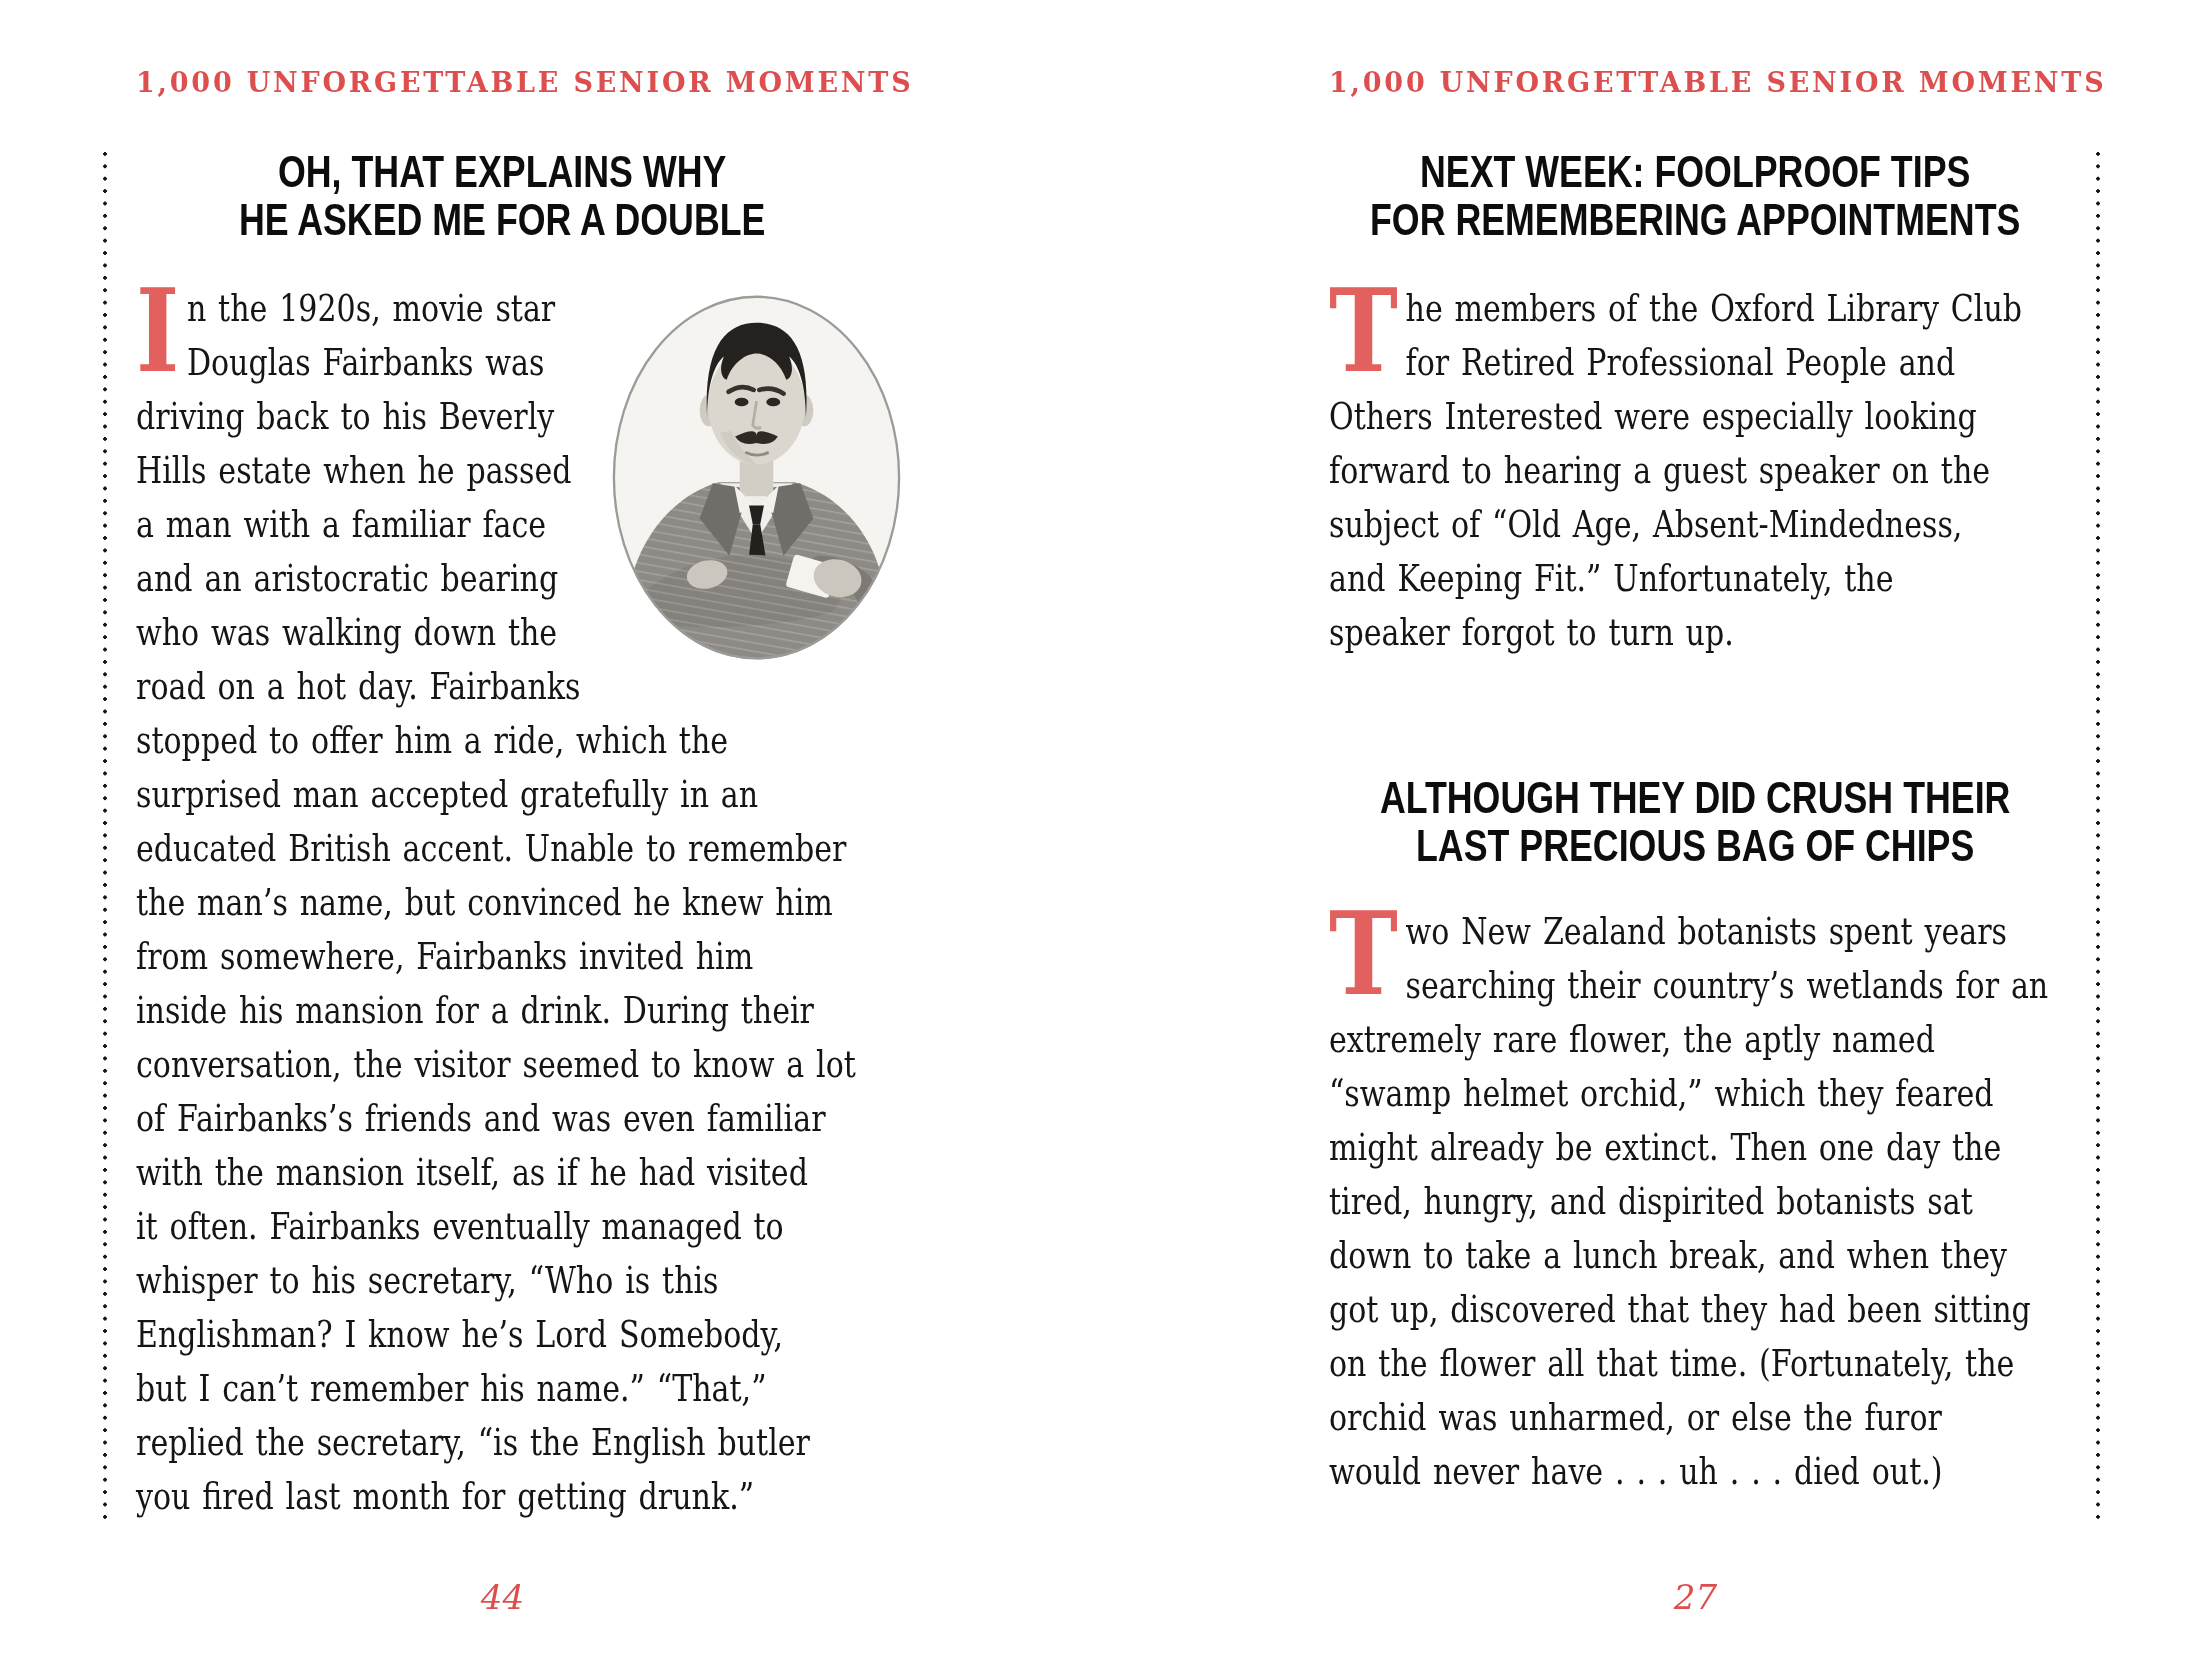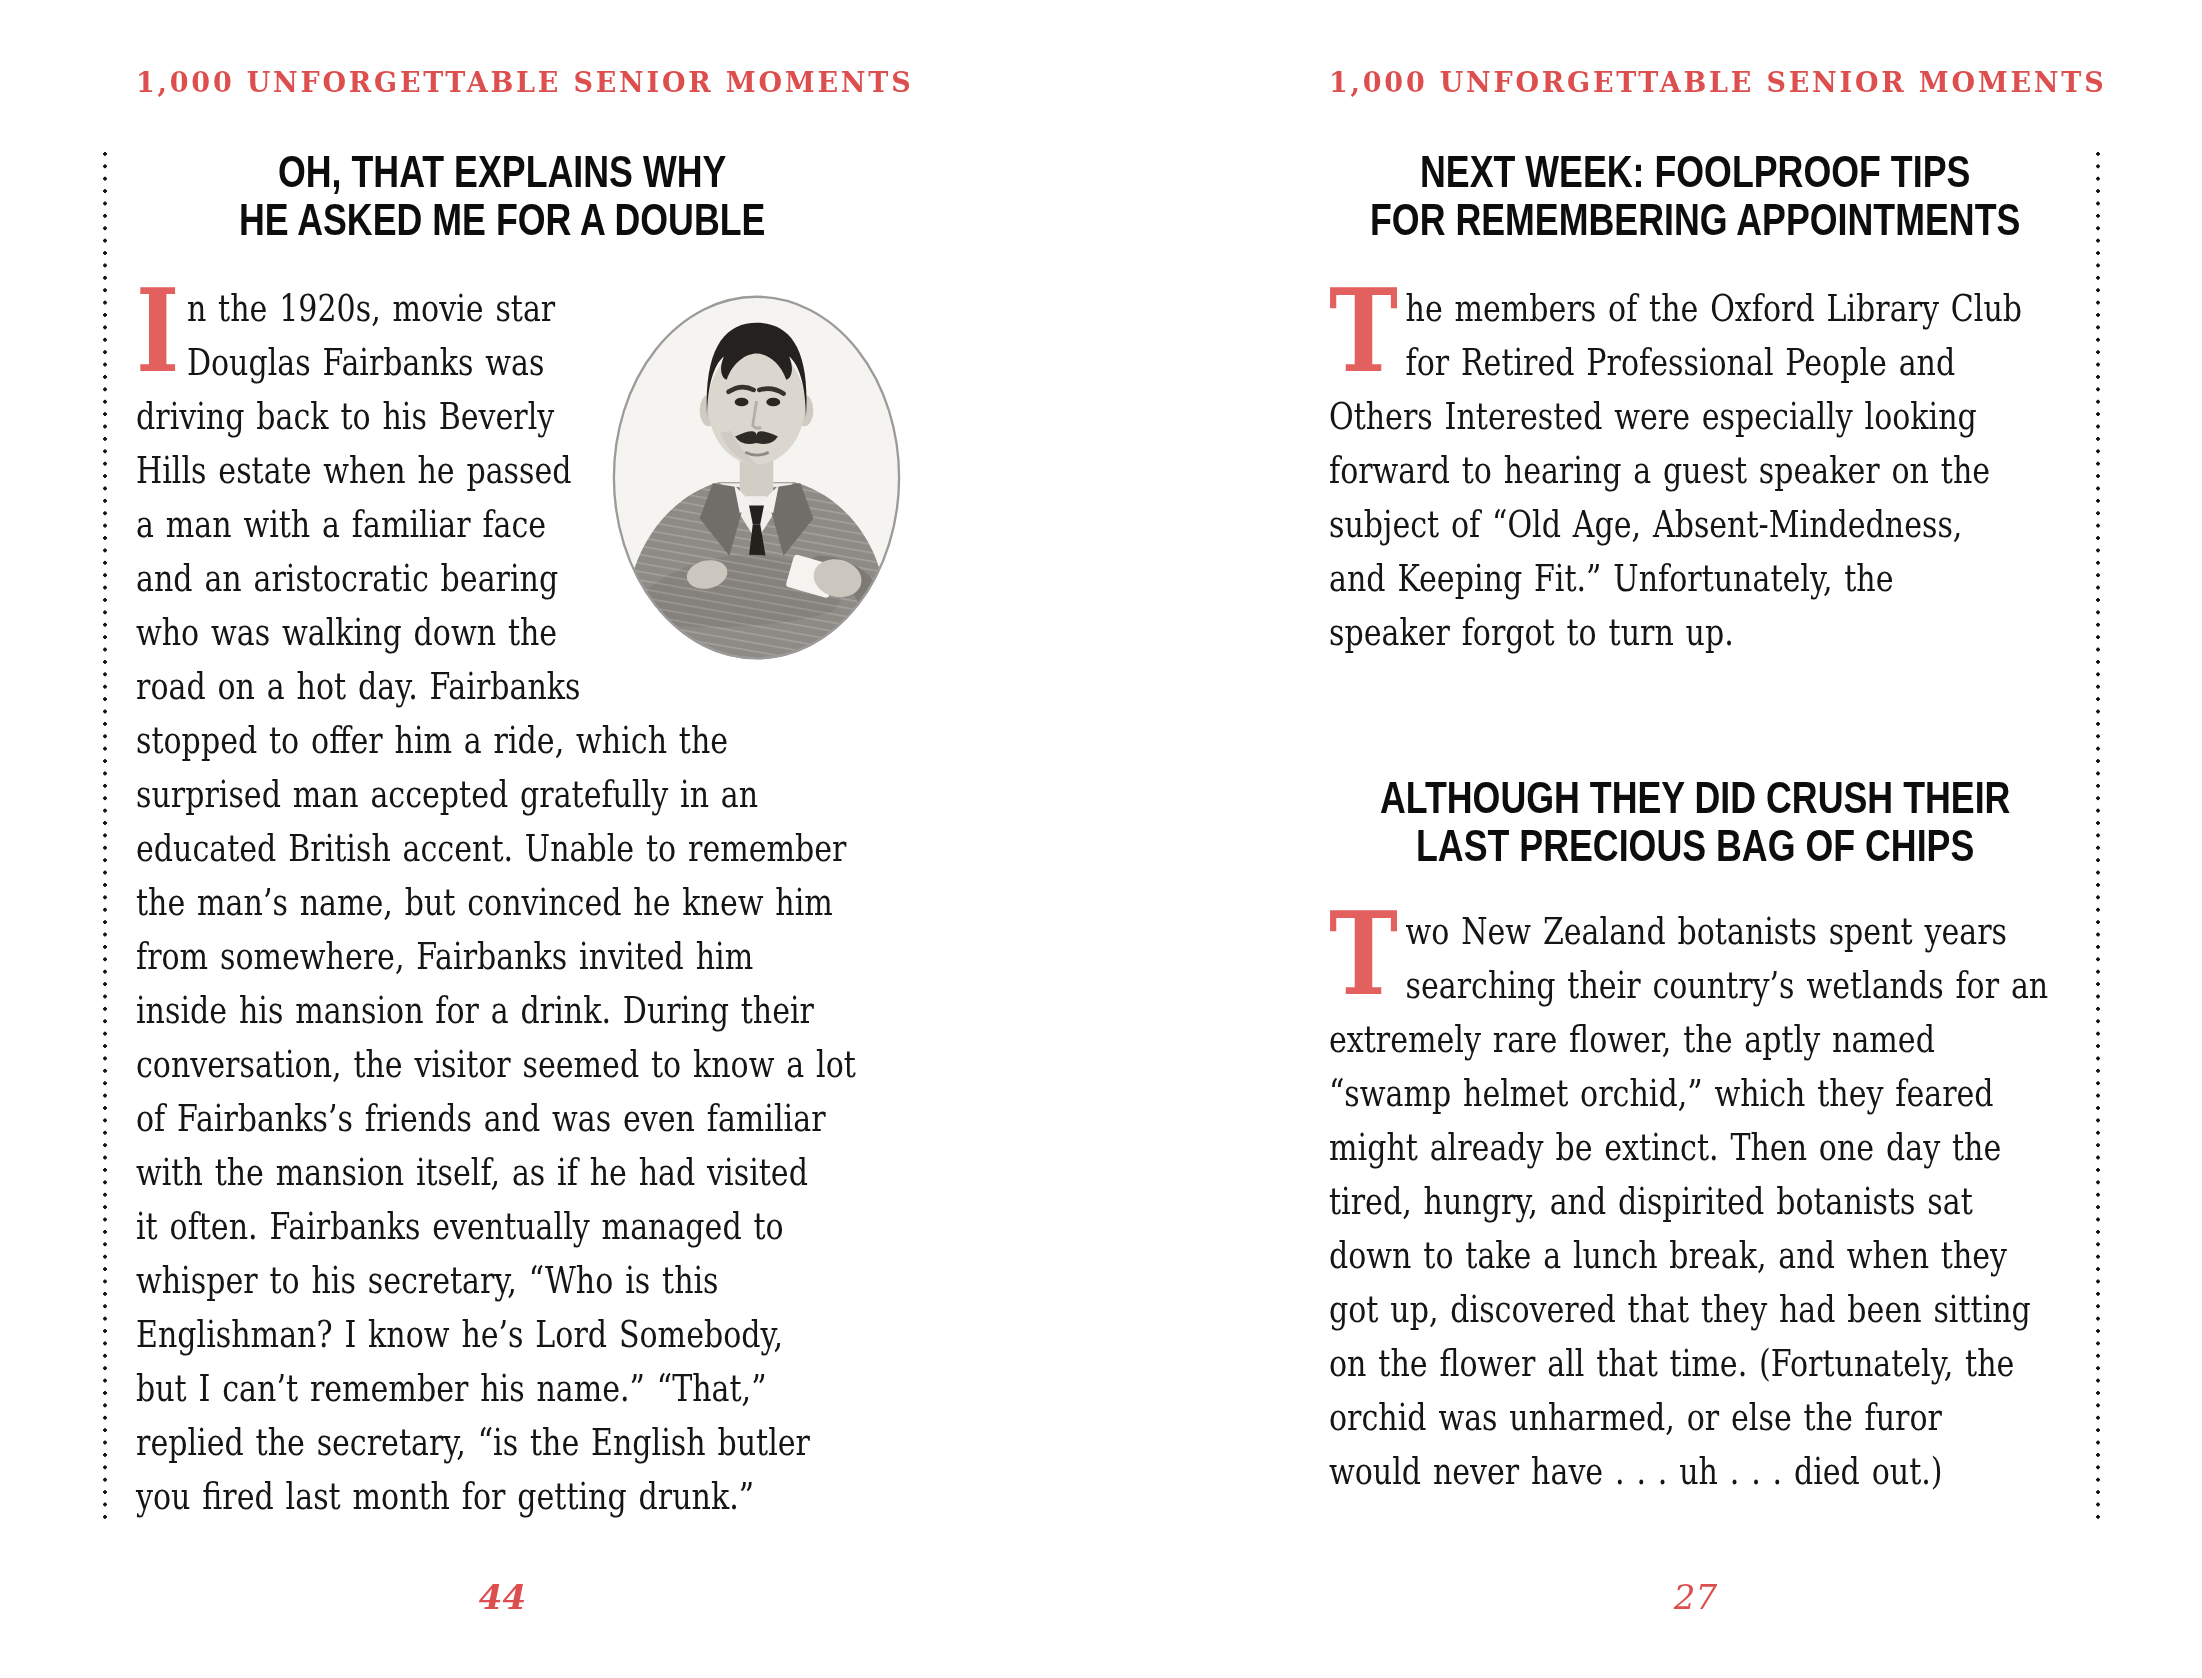--- a/index.html
+++ b/index.html
@@ -52,21 +52,21 @@
       margin:5.6px 9.3px 0 0;font-weight:bold;color:var(--dropcap_red);}
 
   
   .portrait{position:absolute;left:610px;top:293px;width:293px;height:370px;}
   .portrait svg{width:100%;height:100%;display:block;}
 
   
   .folio{position:absolute;top:1577px;width:733px;text-align:center;
       font-family:"DejaVu Serif",serif;font-style:italic;font-size:34px;
       color:var(--accent_red);}
-  .folio.l{left:136px;font-weight:bold;}
+  .folio.l{left:136px;}
   .folio.r{left:1329px;}
 </style>
 </head>
 <body>
 
 <div class="abs" style="left:0;top:0;width:2203px;height:1678px;">
 
   <div class="dotted-rule rule-left"></div>
   <div class="dotted-rule rule-right"></div>
 

